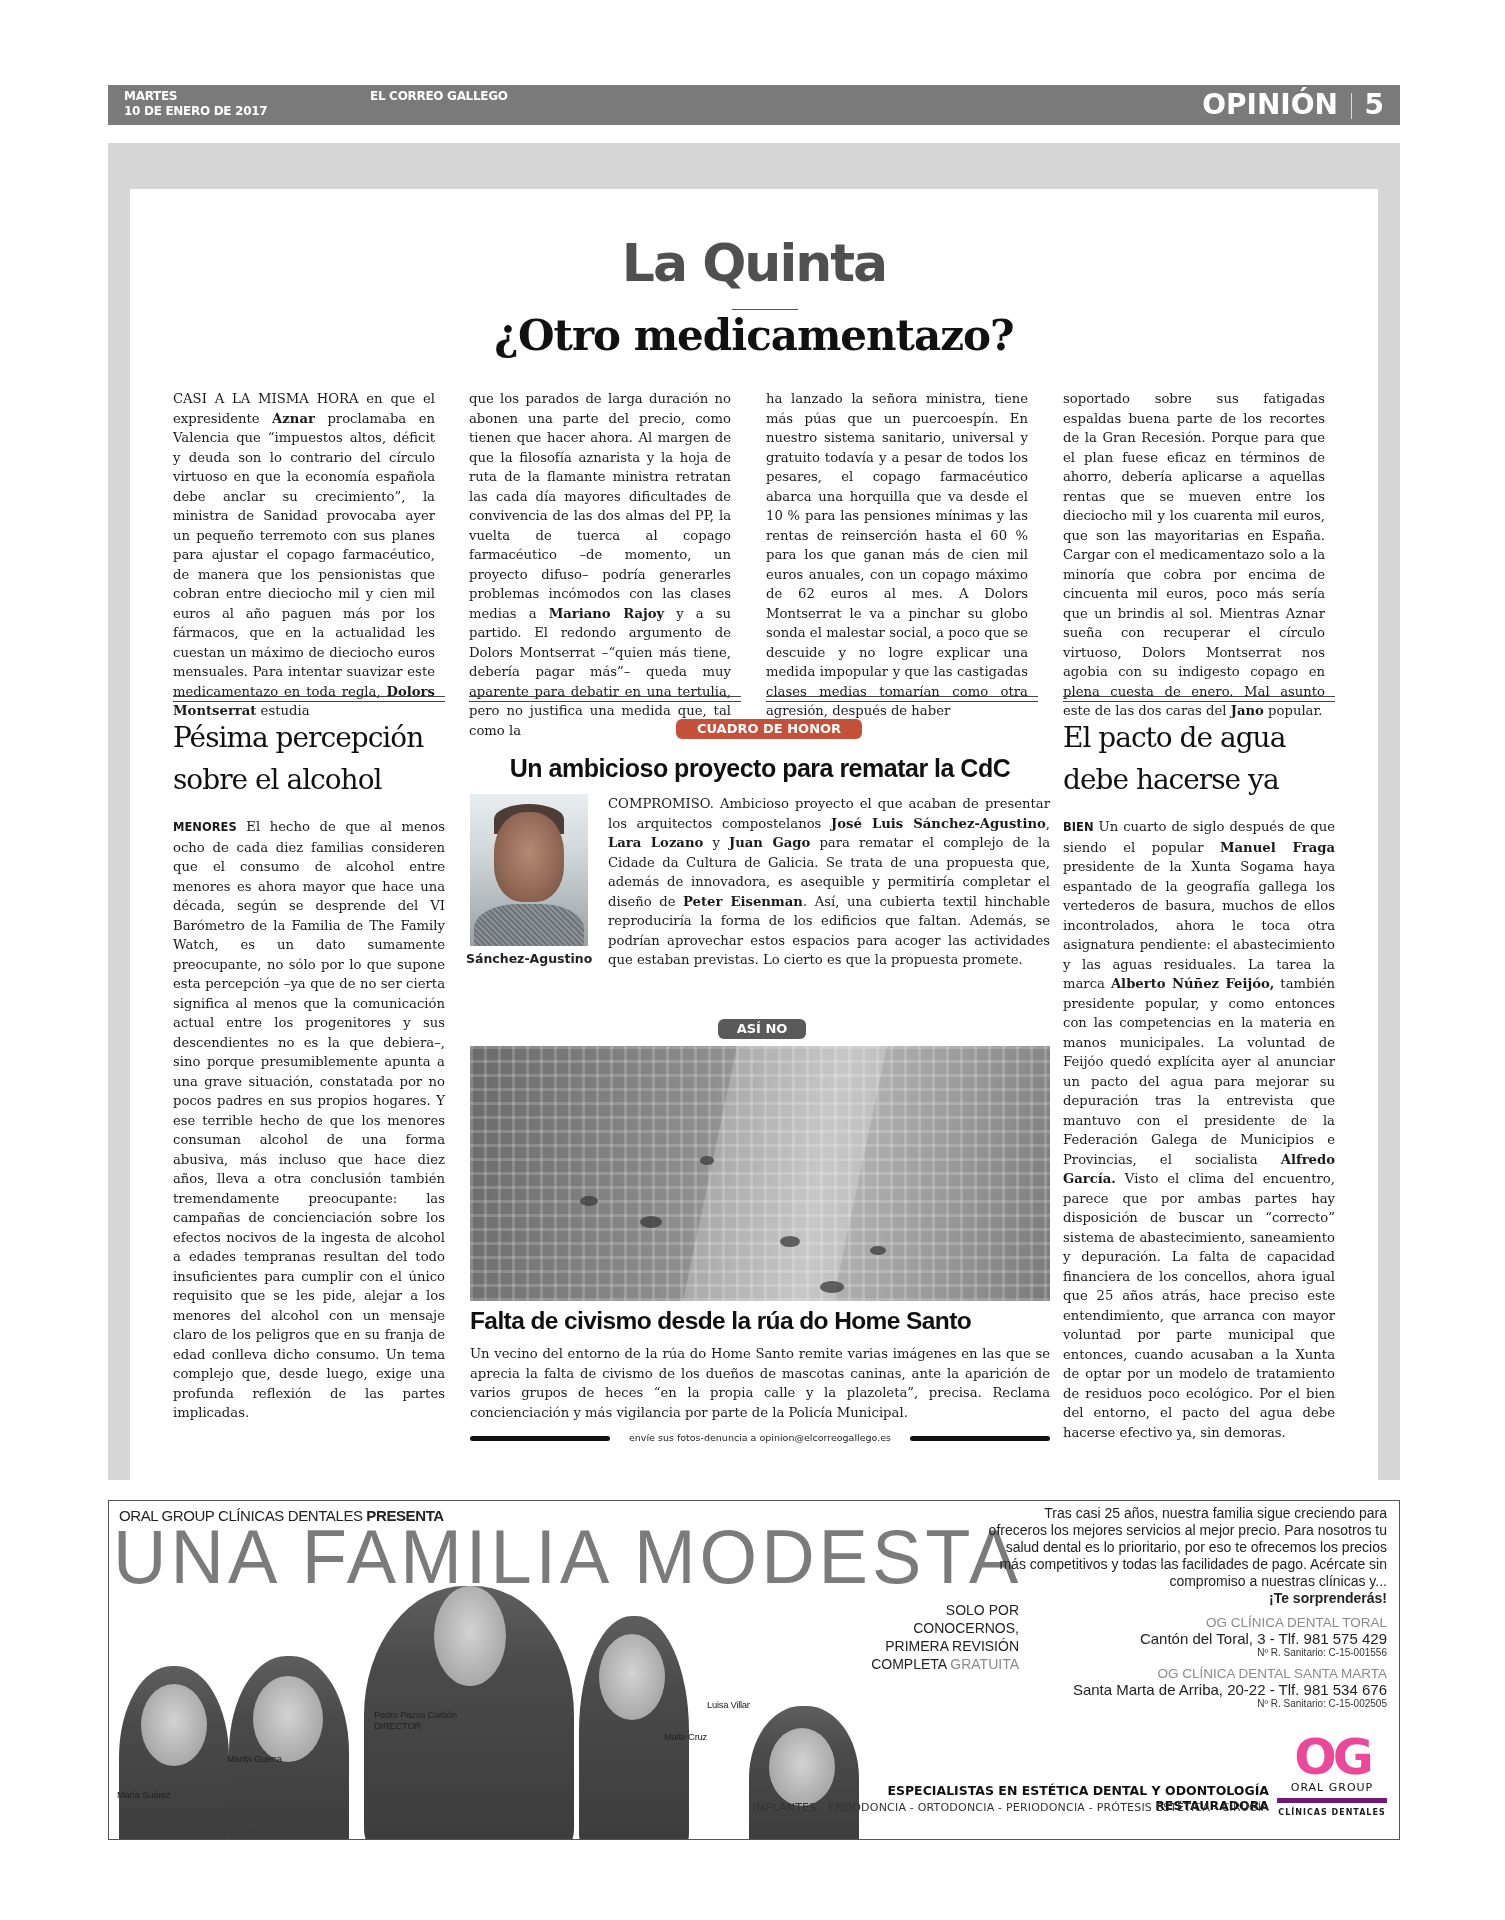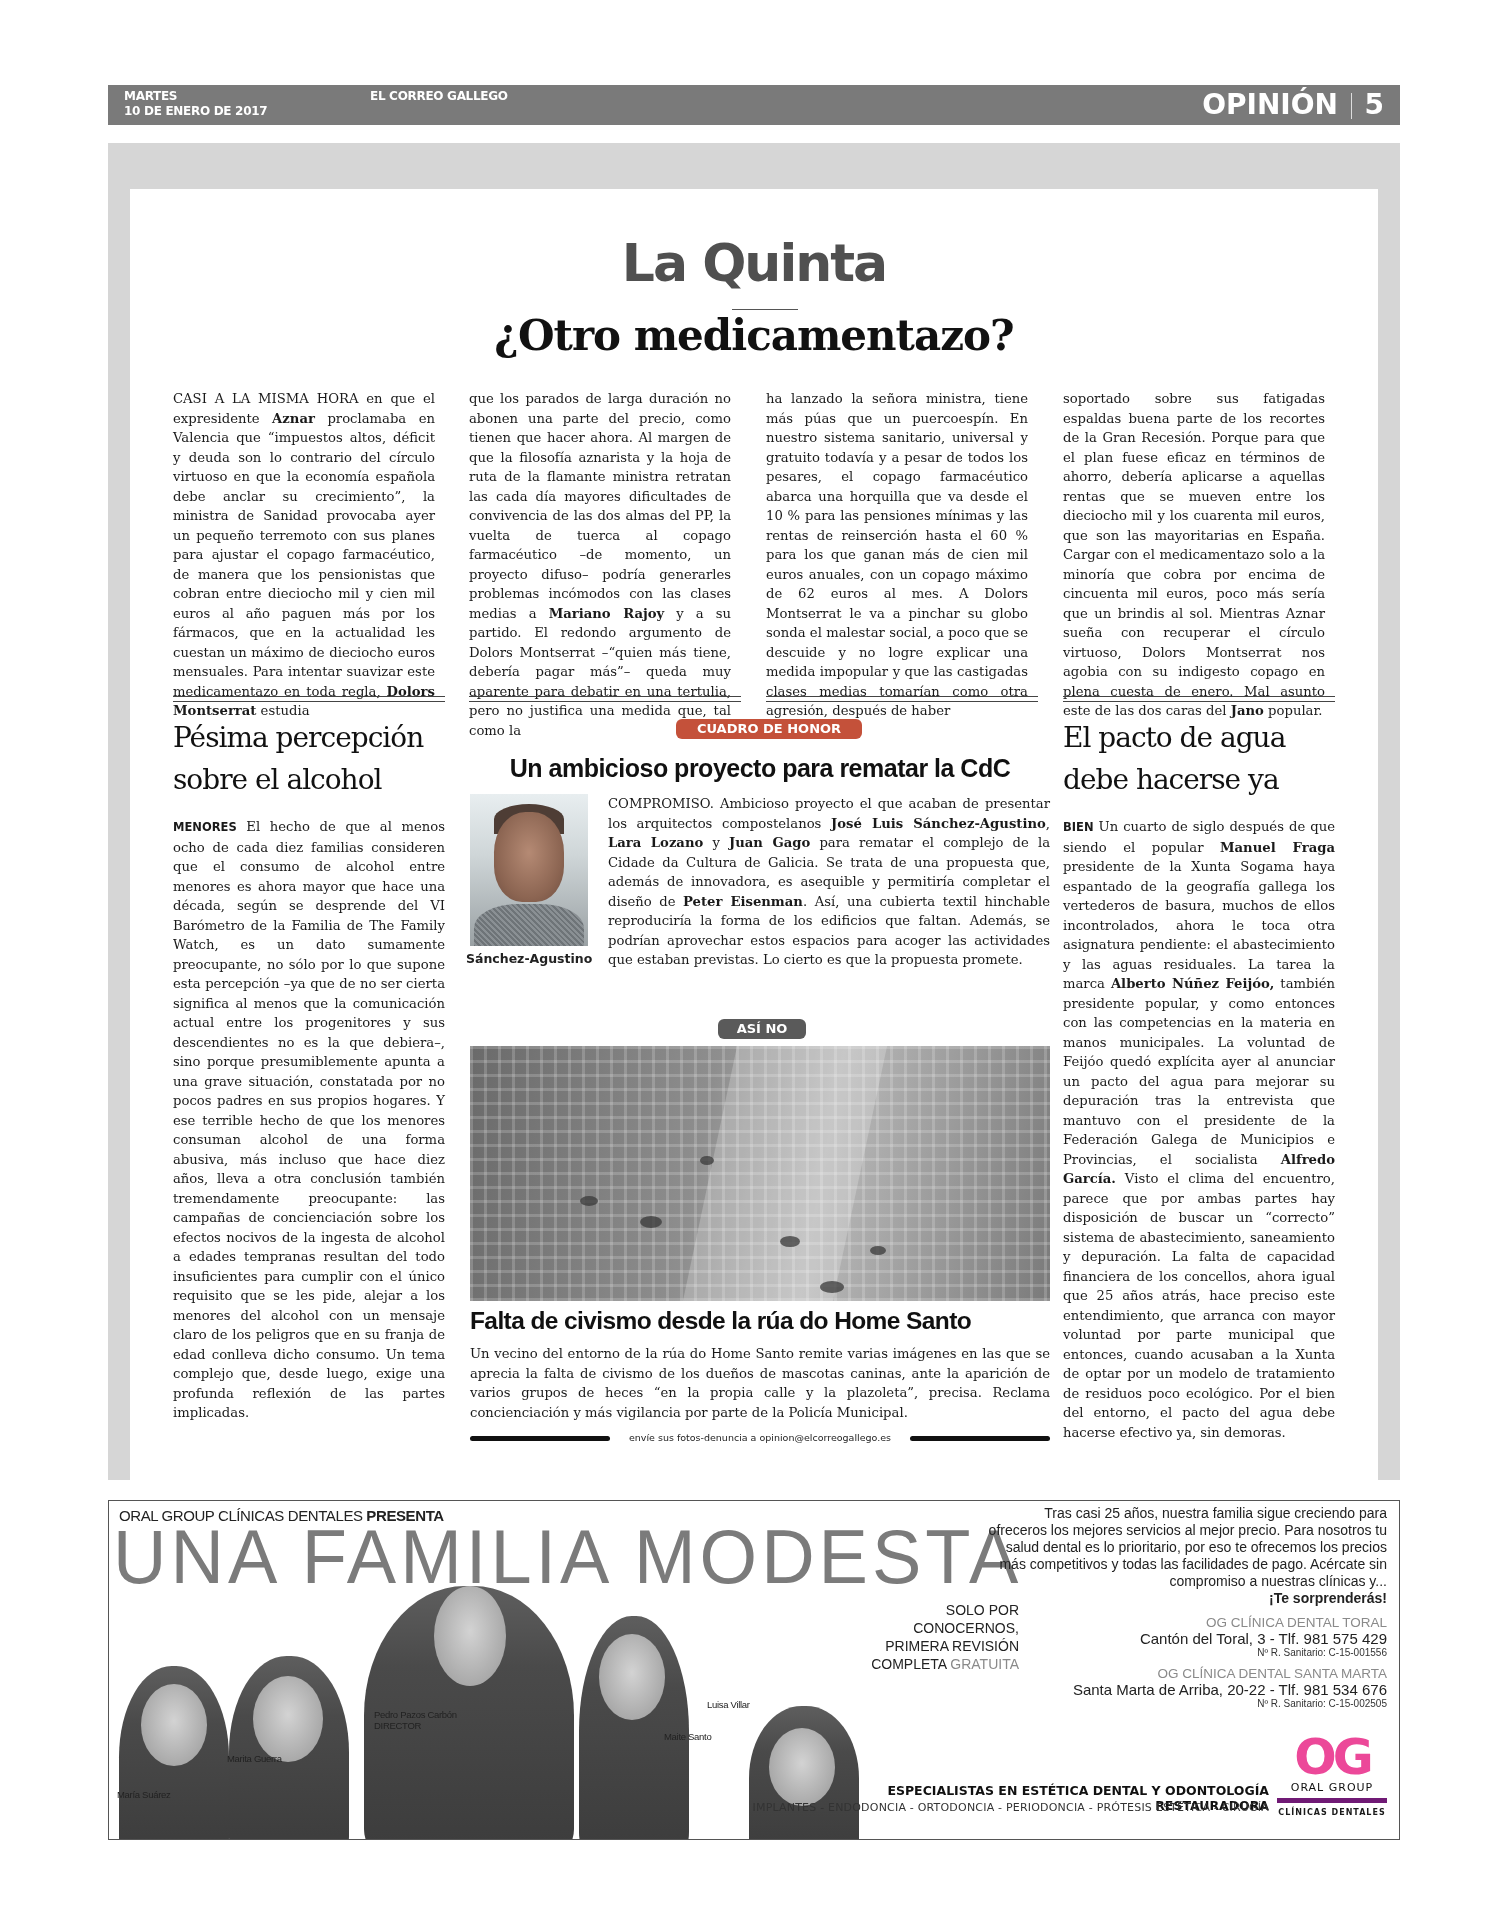--- a/index.html
+++ b/index.html
@@ -165,21 +165,21 @@
   <div class="person" style="left:640px; top:205px; width:110px; height:150px;">
       <div class="pface" style="left:20px; top:22px; width:66px; height:78px;"></div>
     </div>
 
   <div class="person-label" style="left:8px; top:288px;">María Suárez</div>
   <div class="person-label" style="left:118px; top:252px;">Marita Guerra</div>
   <div class="person-label" style="left:265px; top:208px;">
       <div>Pedro Pazos Carbón</div>
       <div>DIRECTOR</div>
     </div>
-  <div class="person-label" style="left:555px; top:230px;">Maite Santo</div>
+  <div class="person-label" style="left:555px; top:230px;">Maite Cruz</div>
   <div class="person-label" style="left:598px; top:198px;">Luisa Villar</div>
 
   <div class="ad-offer">
     <div>SOLO POR</div>
     <div>CONOCERNOS,</div>
     <div>PRIMERA REVISIÓN</div>
     <div><span>COMPLETA </span><span class="gray">GRATUITA</span></div>
   </div>
 
   <div class="ad-right">

